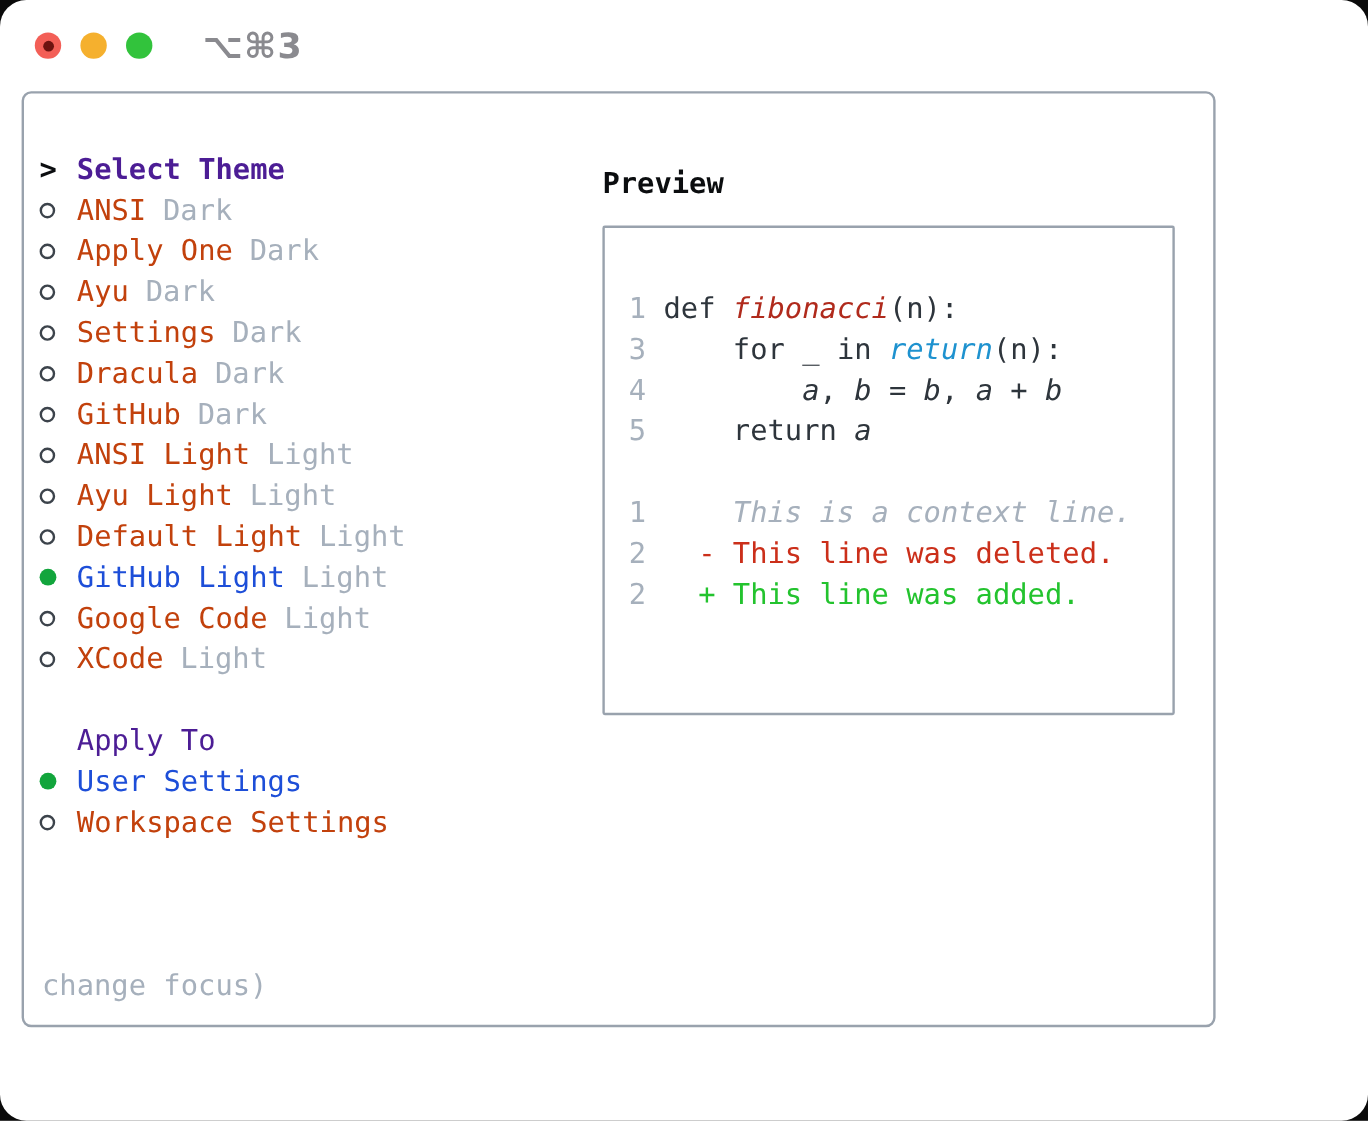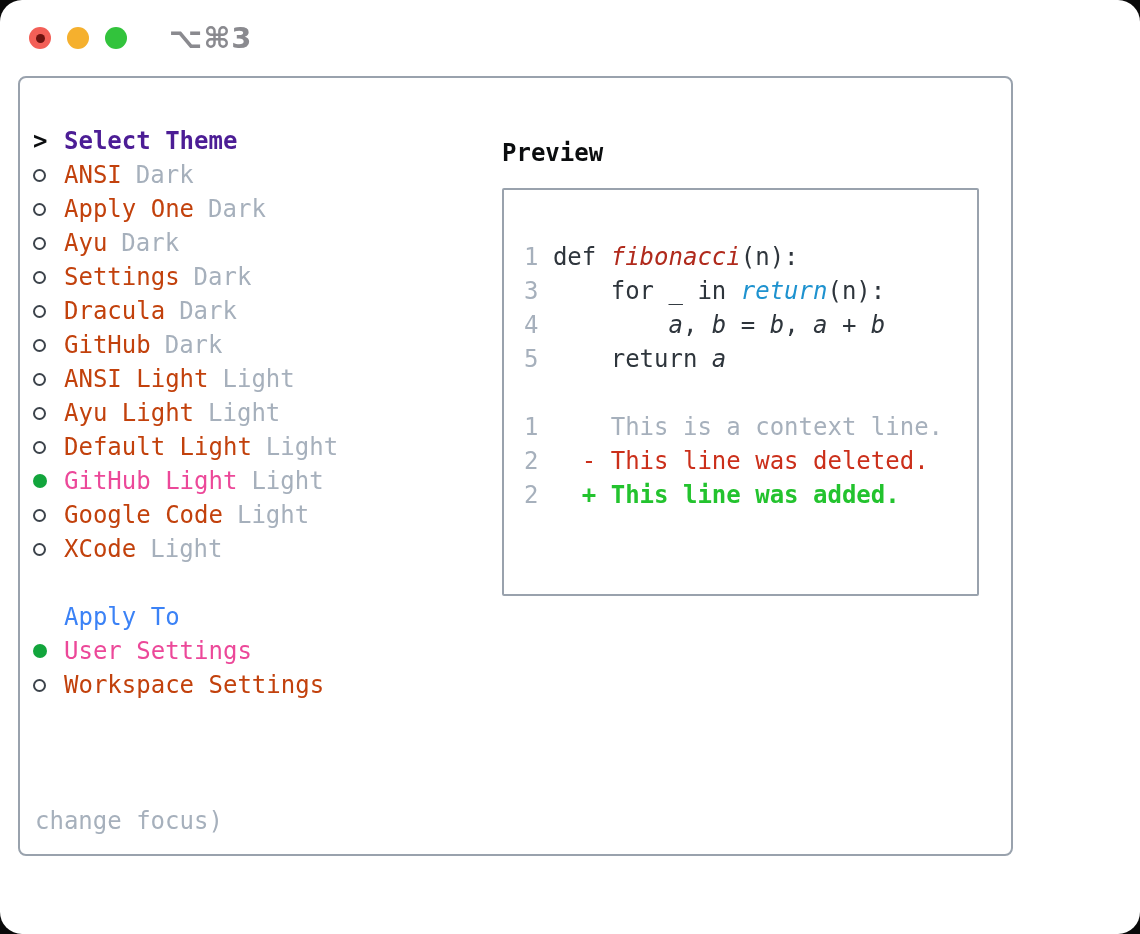--- a/index.html
+++ b/index.html
@@ -29,46 +29,46 @@
   .panel{
     position:relative;margin-left:18px;width:995px;height:780px;box-sizing:border-box;
     border:2px solid #99a2ad;border-radius:8px;background:#ffffff;
   }
   .leftcol{position:absolute;left:13px;top:46px;width:450px;}
   .rightcol{position:absolute;left:482px;top:58px;width:500px;}
   .row{display:flex;align-items:center;height:34px;font-size:24px;color:#2e353c;}
   .marker{width:31px;flex:none;display:flex;align-items:center;}
   .prompt{font-weight:bold;color:#0b0d0f;font-size:24px;}
   .section-title{font-weight:bold;color:#4c1d95;font-size:24px;}
-  .plain-title{color:#3b82f6;font-size:24px;}
+  .plain-title{color:#4c1d95;font-size:24px;}
   .bullet{width:13px;height:13px;border-radius:50%;border:2.5px solid #3c434b;
     box-sizing:border-box;display:inline-block;}
   .bullet.sel{width:14px;height:14px;border:none;background:#12a53c;}
   .name{white-space:pre;color:#c2410c;}
-  .name.green{color:#ec4899;}
+  .name.green{color:#1d4ed8;}
   .variant{white-space:pre;color:#a6b0bc;margin-left:14px;}
   .hint{color:#a6b0bc;font-size:24px;line-height:34px;margin-top:34px;margin-left:2px;white-space:pre;}
   
   .preview-title{font-weight:bold;color:#0b0d0f;font-size:24px;height:34px;line-height:34px;}
   .preview-box{
     margin-top:18px;width:477px;height:408px;box-sizing:border-box;
     border:2px solid #99a2ad;border-radius:2px;background:#ffffff;
     padding:50px 0 0 20px;overflow:hidden;
   }
   .code-line{height:34px;line-height:34px;font-size:24px;white-space:pre;}
   .code-line span{white-space:pre;}
   .ln{color:#a6b0bc;}
   .tk-p{color:#2e353c;}
   .tk-v{color:#2e353c;font-style:italic;}
   .tk-fn{color:#b02a1c;font-style:italic;}
   .tk-c{color:#1e92cf;font-style:italic;}
   .tk-n{color:#0b7e82;}
-  .tk-ctx{color:#a6b0bc;}
+  .tk-ctx{color:#a6b0bc;font-style:italic;}
   .tk-del{color:#cb2f1a;}
-  .tk-add{color:#23c32e;font-weight:bold;}
+  .tk-add{color:#23c32e;}
 </style>
 </head>
 <body>
 
 <div class="window">
 
   <div class="titlebar">
     <span class="traffic red">
       <span class="dot"></span>
     </span>

